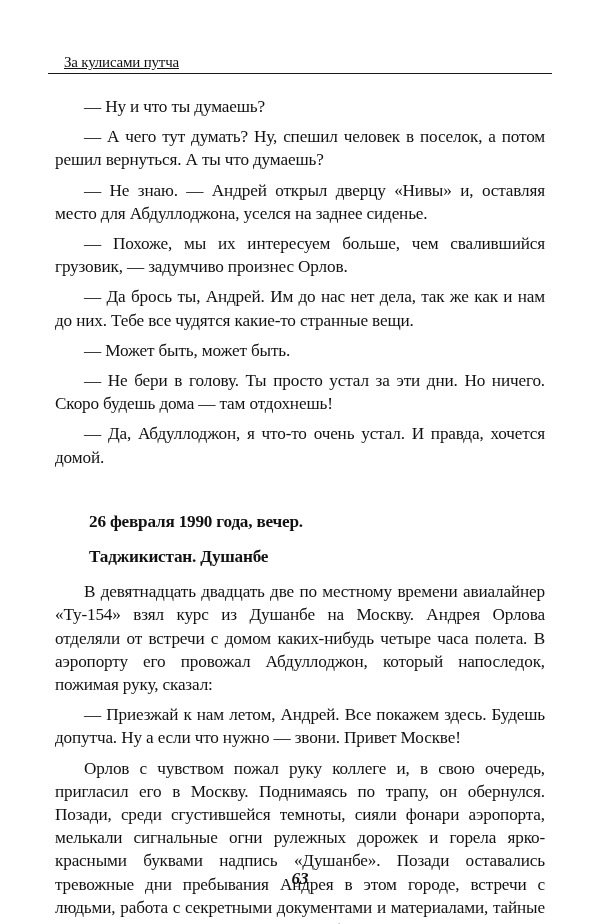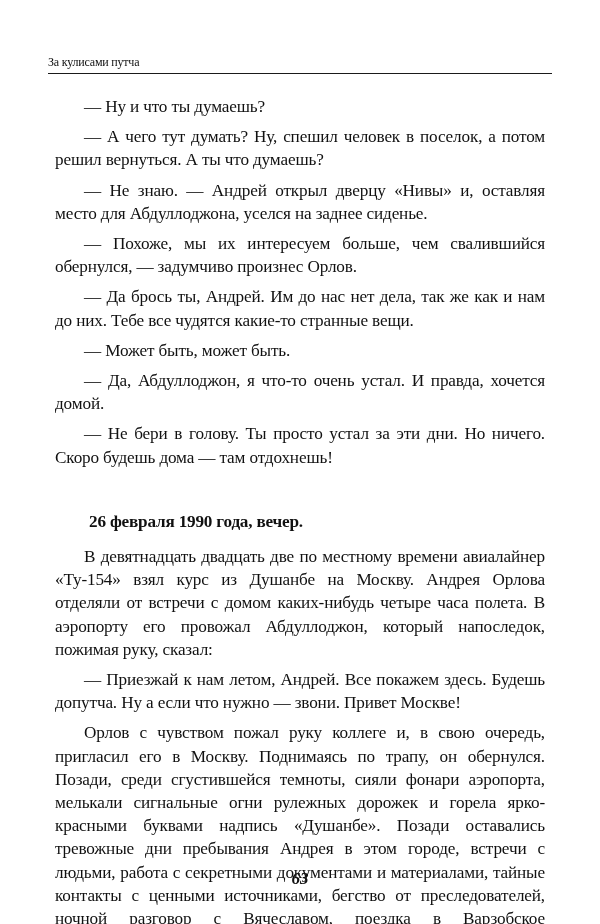--- a/index.html
+++ b/index.html
@@ -18,25 +18,26 @@
     .page {
       position: absolute;
       left: 48px;
       top: 0;
       width: 504px;
       height: 924px;
     }
     .running-head {
       position: absolute;
       top: 52px;
-      left: 0;
+      left: 16px;
       width: 504px;
-      font-size: 12px;
+      font-size: 15px;
       line-height: 20px;
       letter-spacing: -0.2px;
+      text-decoration: underline;
     }
     .head-rule {
       position: absolute;
       top: 73px;
       left: 0;
       width: 504px;
       height: 0;
       border-top: 1.6px solid #1a1a1a;
     }
     .body-text {
@@ -85,29 +86,30 @@
 
 <div class="page">
 
   <div class="running-head">За кулисами путча</div>
   <div class="head-rule"></div>
 
   <div class="body-text">
     <p class="para">— Ну и что ты думаешь?</p>
     <p class="para">— А чего тут думать? Ну, спешил человек в поселок, а потом решил вернуться. А ты что думаешь?</p>
     <p class="para">— Не знаю. — Андрей открыл дверцу «Нивы» и, оставляя место для Абдуллоджона, уселся на заднее сиденье.</p>
-    <p class="para">— Похоже, мы их интересуем больше, чем свалившийся обернулся, — задумчиво произнес Орлов.</p>
+    <p class="para">— Похоже, мы их интересуем больше, чем свалившийся грузовик, — задумчиво произнес Орлов.</p>
     <p class="para">— Да брось ты, Андрей. Им до нас нет дела, так же как и нам до них. Тебе все чудятся какие-то странные вещи.</p>
     <p class="para">— Может быть, может быть.</p>
+    <p class="para">— Не бери в голову. Ты просто устал за эти дни. Но ничего. Скоро будешь дома — там отдохнешь!</p>
     <p class="para">— Да, Абдуллоджон, я что-то очень устал. И правда, хочется до­мой.</p>
-    <p class="para">— Не бери в голову. Ты просто устал за эти дни. Но ничего. Скоро будешь дома — там отдохнешь!</p>
 
     <div class="section-gap"></div>
 
     <p class="section-heading">26 февраля 1990 года, вечер.</p>
+    <p class="section-heading">Таджикистан. Душанбе</p>
 
     <p class="para">В девятнадцать двадцать две по местному времени авиалайнер «Ту-154» взял курс из Душанбе на Москву. Андрея Орлова отделяли от встречи с домом каких-нибудь четыре часа полета. В аэропорту его провожал Абдуллоджон, который напоследок, пожимая руку, сказал:</p>
     <p class="para">— Приезжай к нам летом, Андрей. Все покажем здесь. Будешь до­путча. Ну а если что нужно — звони. Привет Москве!</p>
     <p class="para last-line-full">Орлов с чувством пожал руку коллеге и, в свою очередь, пригла­сил его в Москву. Поднимаясь по трапу, он обернулся. Позади, среди сгустившейся темноты, сияли фонари аэропорта, мелькали сигнальные огни рулежных дорожек и горела ярко-красными буквами надпись «Душанбе». Позади оставались тревожные дни пребывания Андрея в этом городе, встречи с людьми, работа с секретными документами и материалами, тайные контакты с ценными источниками, бегство от преследователей, ночной разговор с Вячеславом, поездка в Варзобское</p>
   </div>
 
   <div class="page-number">63</div>
 </div>
 
 </body></html>

